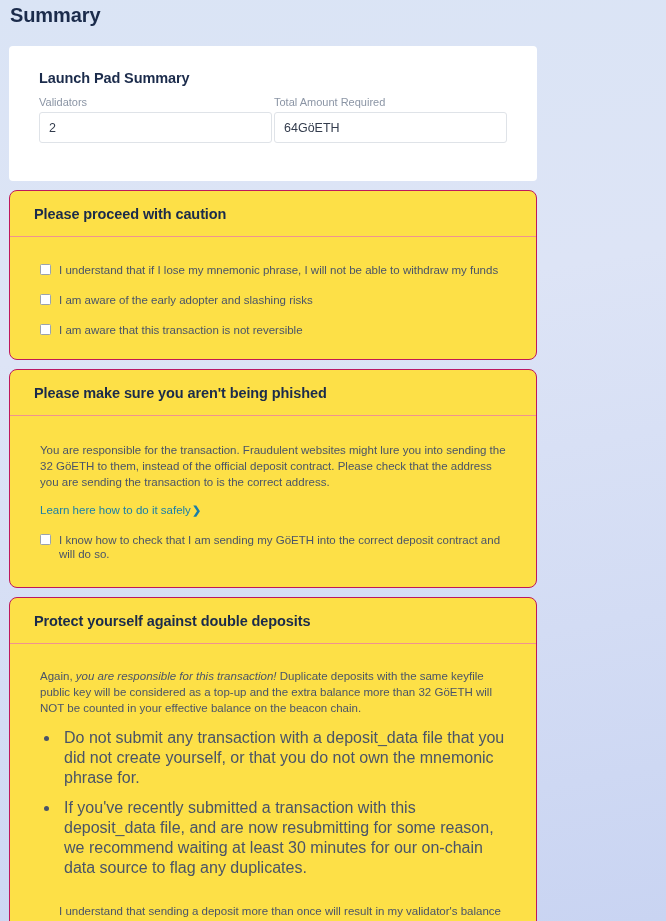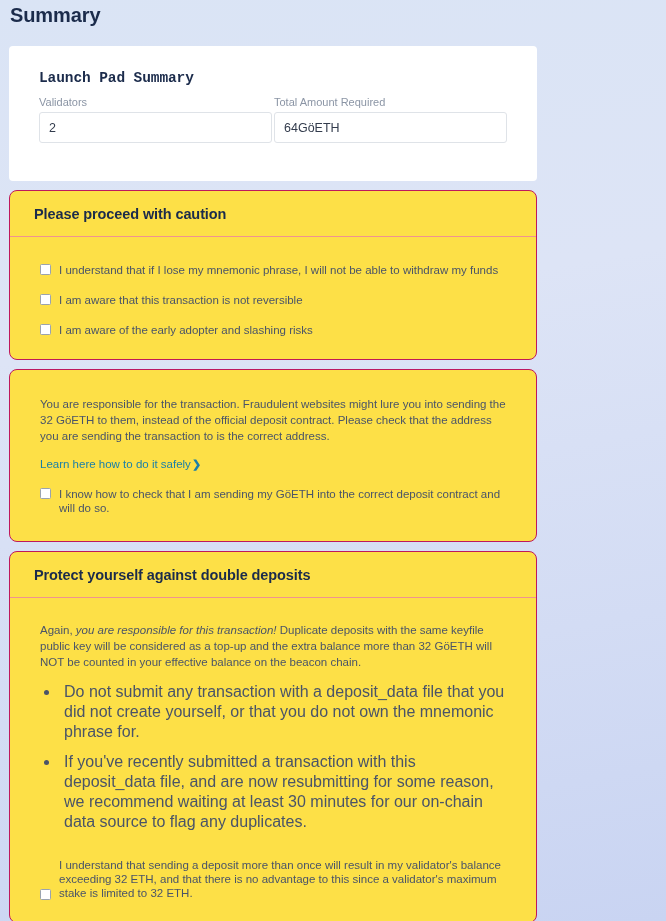--- a/index.html
+++ b/index.html
@@ -45,21 +45,20 @@
     margin-top: 19px;
     padding: 24px 30px 28px 30px;
     height: 135px;
   }
   .summary-heading {
     font-size: 14.5px;
     font-weight: bold;
     color: #1b2b4b;
     margin-bottom: 10px;
     letter-spacing: -0.1px;
-    font-family: Liberation Mono, monospace;
   }
   .field-row {
     display: flex;
     gap: 2px;
   }
   .field {
     flex: 1 1 0;
     min-width: 0;
   }
   .field-label {
@@ -214,30 +213,31 @@
 
   <div class="warn-card">
     <div class="warn-header">Please proceed with caution</div>
     <div class="warn-body">
       <div class="cb-row">
         <span class="cb-box"></span>
         <span class="cb-label">I understand that if I lose my mnemonic phrase, I will not be able to withdraw my funds</span>
       </div>
       <div class="cb-row">
         <span class="cb-box"></span>
+        <span class="cb-label">I am aware of the early adopter and slashing risks</span>
+      </div>
+      <div class="cb-row">
+        <span class="cb-box"></span>
         <span class="cb-label">I am aware that this transaction is not reversible</span>
       </div>
-      <div class="cb-row">
-        <span class="cb-box"></span>
-        <span class="cb-label">I am aware of the early adopter and slashing risks</span>
-      </div>
     </div>
   </div>
 
   <div class="warn-card">
+    <div class="warn-header">Please make sure you aren't being phished</div>
     <div class="warn-body" style="padding-bottom:26px;">
       <div class="para">You are responsible for the transaction. Fraudulent websites might lure you into sending the 32 GöETH to them, instead of the official deposit contract. Please check that the address you are sending the transaction to is the correct address.</div>
       <a class="link"><span>Learn here how to do it safely</span><span class="chev">❯</span></a>
       <div class="cb-row">
         <span class="cb-box"></span>
         <span class="cb-label">I know how to check that I am sending my GöETH into the correct deposit contract and will do so.</span>
       </div>
     </div>
   </div>
 

